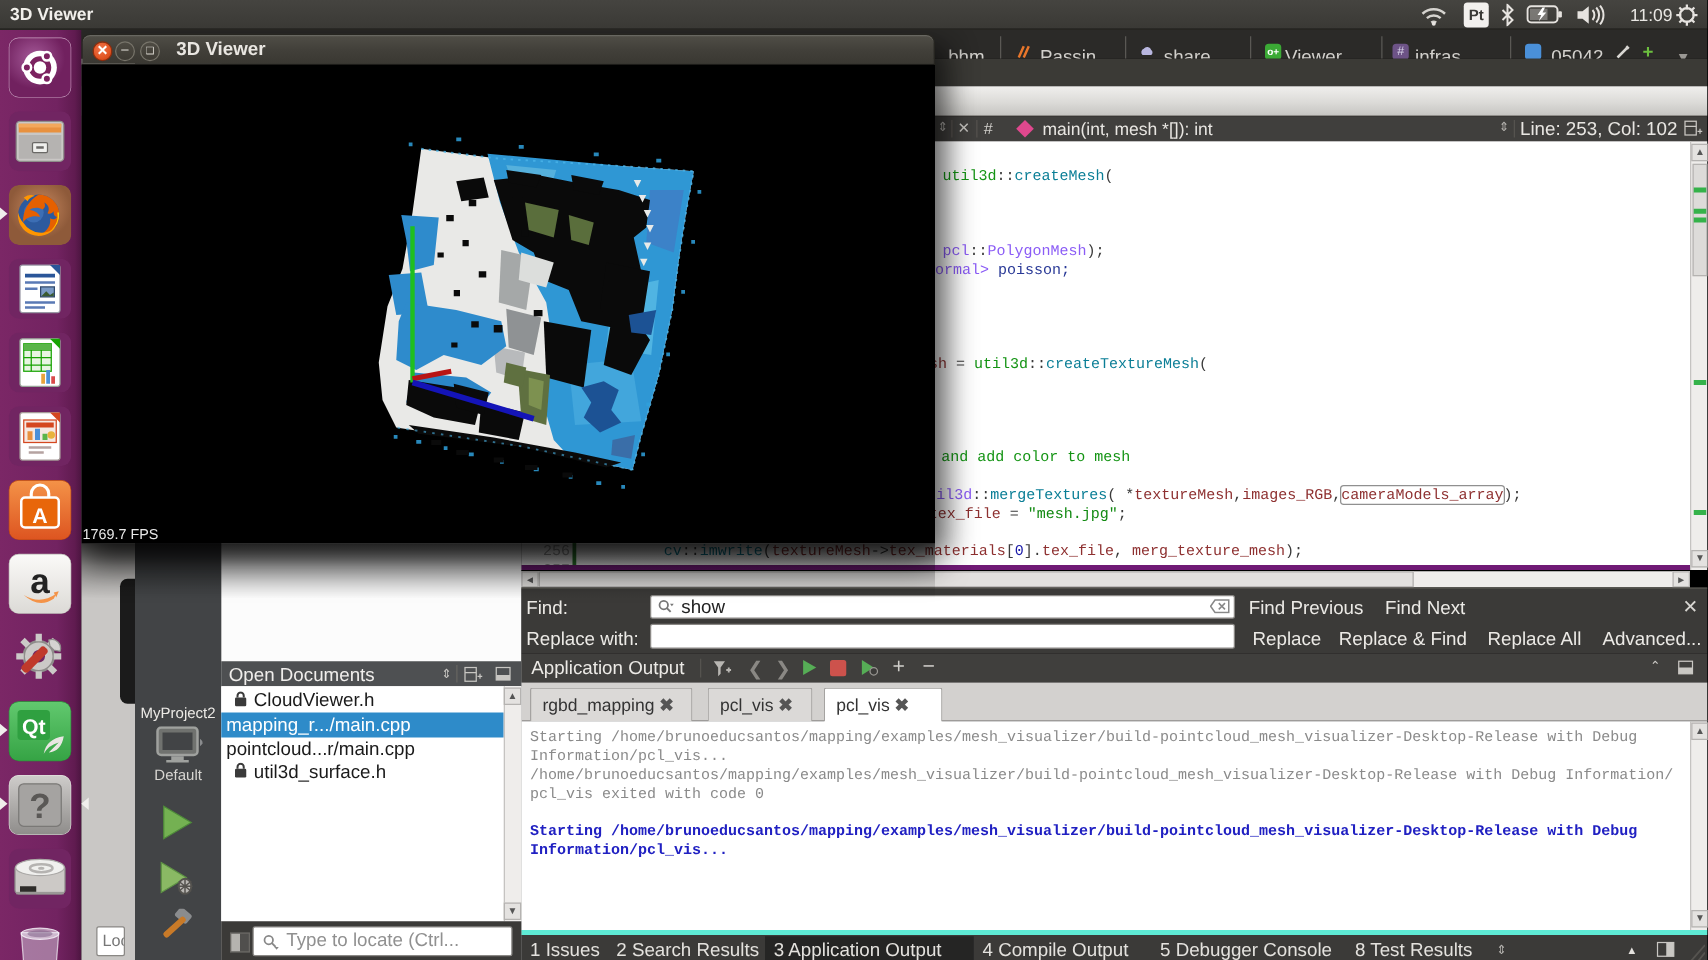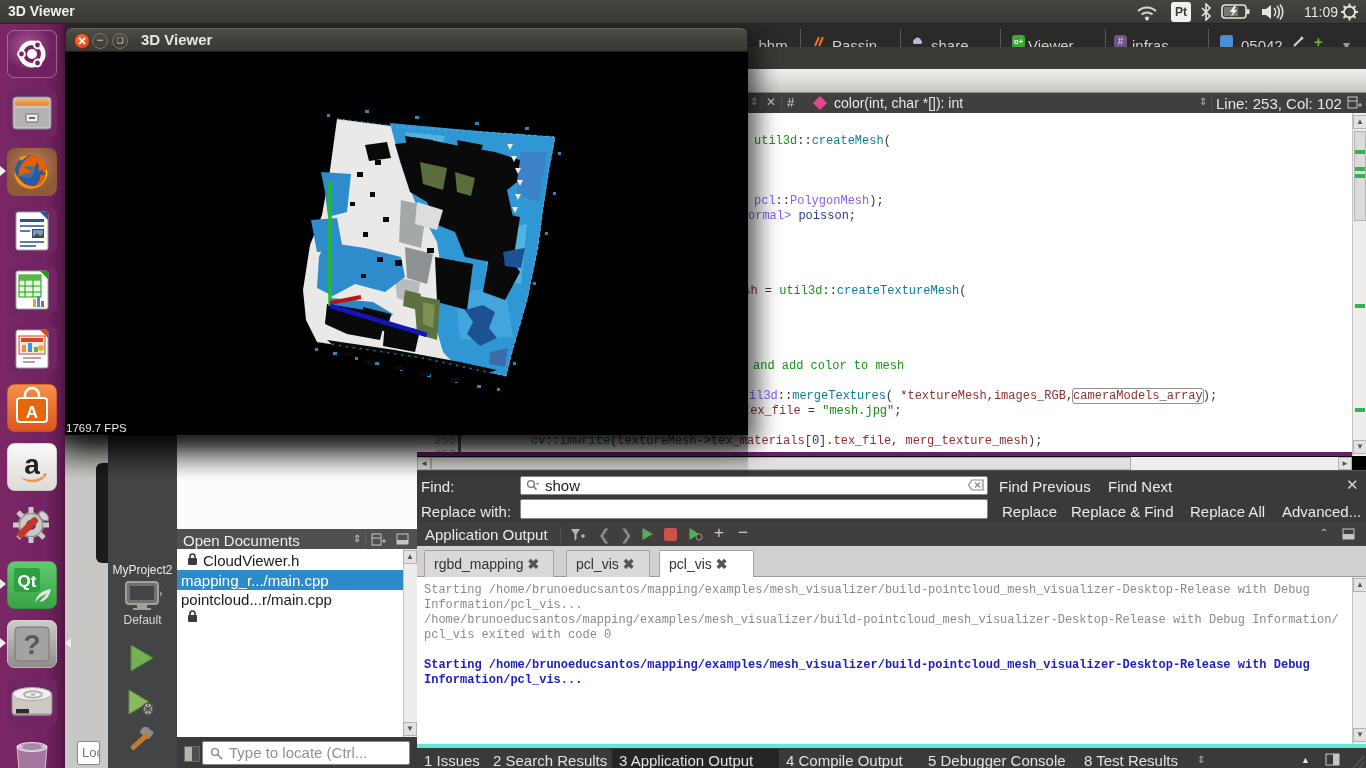--- a/index.html
+++ b/index.html
@@ -96,21 +96,21 @@
 
 <div class="abs band" id="qtc-title"></div>
 <div class="abs band" id="qtc-menu"></div>
 <div class="abs band" id="qtc-toolbar">
   <span class="abs" style="left:685px;top:3px;font-size:10px;color:#b5b3af">⇕</span>
   <span class="abs" style="left:696px;top:3px;width:1px;height:14px;background:#55534f"></span>
   <span class="abs" style="left:701px;top:2px;font-size:12px;color:#c5c3bf">✕</span>
   <span class="abs" style="left:716px;top:3px;width:1px;height:14px;background:#55534f"></span>
   <span class="abs" style="left:722px;top:2px;font-size:13px;color:#d0ceca">#</span>
   <span class="abs" style="left:750px;top:5px;width:10px;height:10px;background:#e0488e;transform:rotate(45deg)"></span>
-  <span class="abs" style="left:769px;top:2px;font-size:14px">color(int, char *[]): int</span>
+  <span class="abs" style="left:769px;top:2px;font-size:14px">main(int, mesh *[]): int</span>
   <span class="abs" style="left:1134px;top:3px;font-size:10px;color:#b5b3af">⇕</span>
   <span class="abs" style="left:1146px;top:3px;width:1px;height:14px;background:#55534f"></span>
   <span class="abs" style="left:1151px;top:2px;font-size:15px">Line: 253, Col: 102</span>
   <svg class="abs" style="left:1282px;top:3px" width="15" height="14" viewBox="0 0 15 14">
         <rect x="1" y="1" width="9" height="11" fill="none" stroke="#c9c7c3"></rect>
         <line x1="1" y1="5" x2="10" y2="5" stroke="#c9c7c3"></line>
         <path d="M11 9 h4 M13 7 v4" stroke="#c9c7c3" fill="none"></path>
       </svg>
 </div>
 
@@ -287,20 +287,21 @@
         <path d="M3 5 v-1.5 a2.5 2.5 0 0 1 5 0 V5" fill="none" stroke="#3a3a3a" stroke-width="1.6"></path>
       </svg>
   <span class="odrow" style="left:26px;top:3px">CloudViewer.h</span>
   <span class="abs" style="left:0;top:21px;width:226px;height:20px;background:#2e8bc9"></span>
   <span class="odrow" style="left:4px;top:23px;color:#fff">mapping_r.../main.cpp</span>
   <span class="odrow" style="left:4px;top:42px">pointcloud...r/main.cpp</span>
   <svg class="abs" style="left:10px;top:61px" width="11" height="13" viewBox="0 0 11 13">
         <rect x="1" y="5" width="9" height="7" rx="1" fill="#3a3a3a"></rect>
         <path d="M3 5 v-1.5 a2.5 2.5 0 0 1 5 0 V5" fill="none" stroke="#3a3a3a" stroke-width="1.6"></path>
       </svg>
+  <span class="odrow" style="left:26px;top:60px">util3d_surface.h</span>
 
   <span class="abs sb" style="left:226px;top:0;width:14px;height:188px;border-left:1px solid #c5c3c1"></span>
   <span class="sb-btn" style="left:226px;top:1px">▲</span>
   <span class="sb-btn" style="left:226px;top:173px">▼</span>
 </div>
 
 <div class="abs band" id="locrow">
   <span class="abs" style="left:7px;top:9px;width:16px;height:16px;background:#504f4d;border:1px solid #6a6864"></span>
   <span class="abs" style="left:8px;top:10px;width:7px;height:14px;background:#b5b3af"></span>
   <span class="abs" style="left:25px;top:4px;width:208px;height:24px;background:#fff;border:1px solid #8a8885;border-radius:2px"></span>

